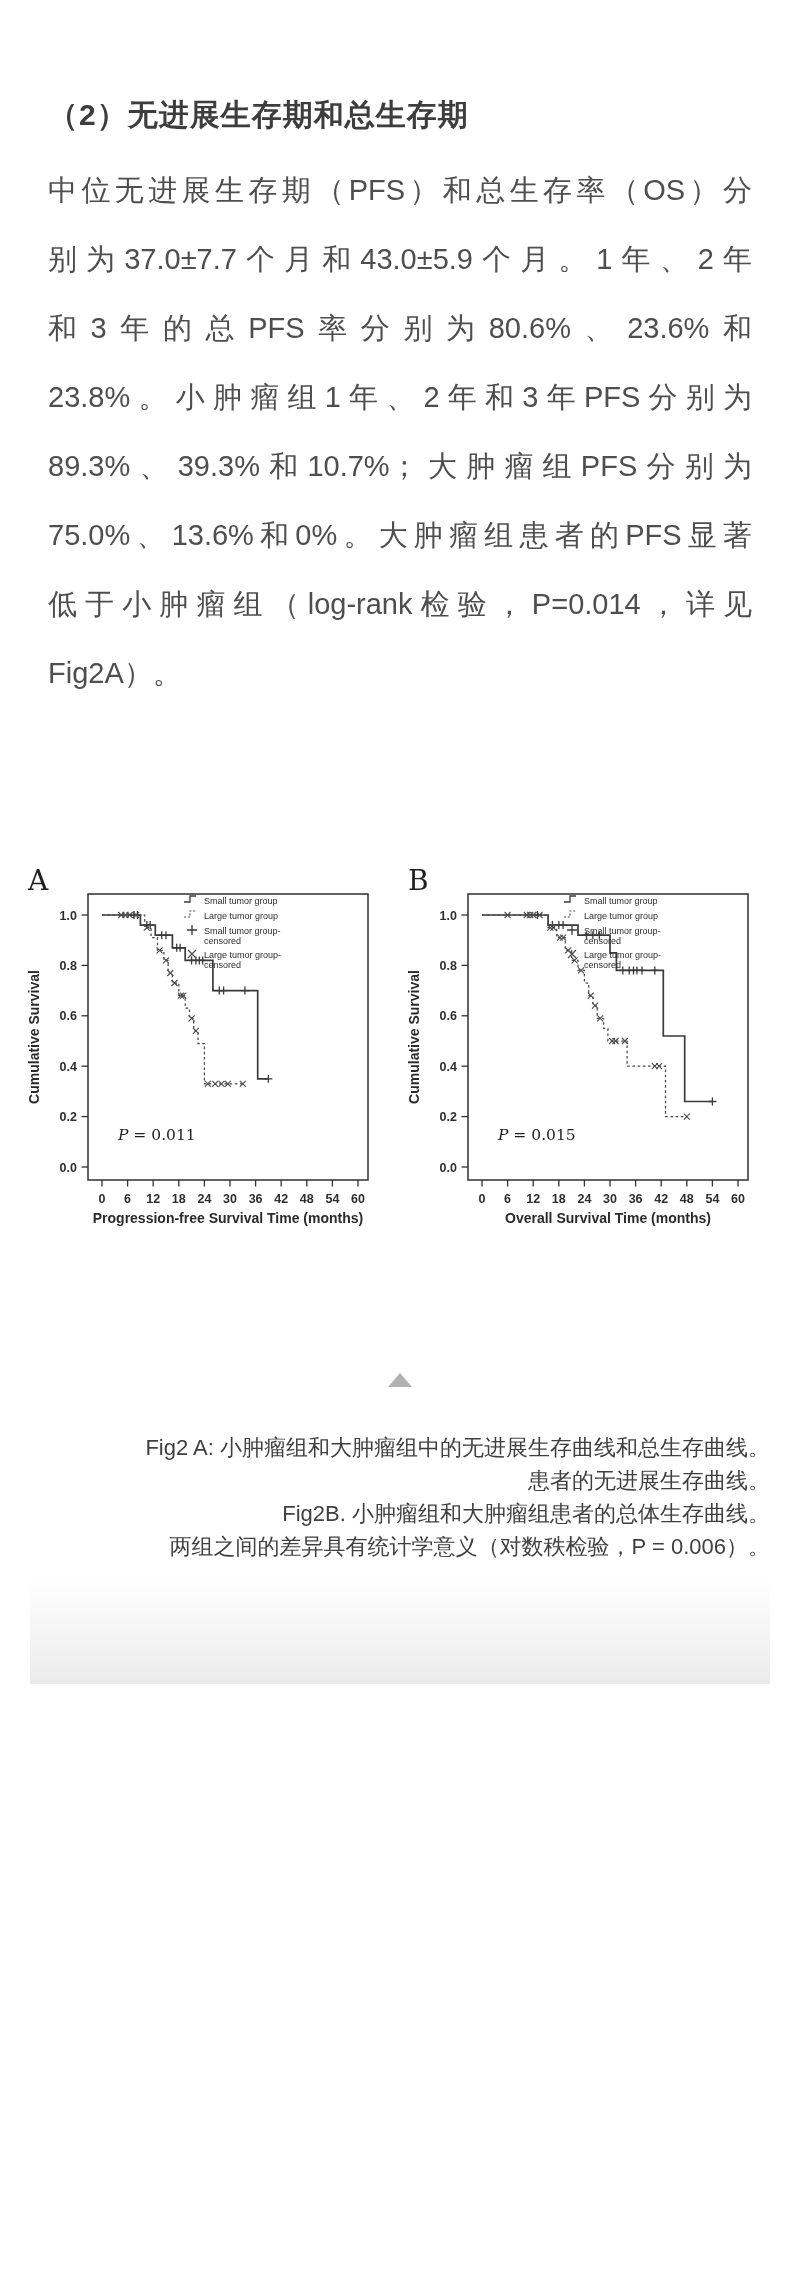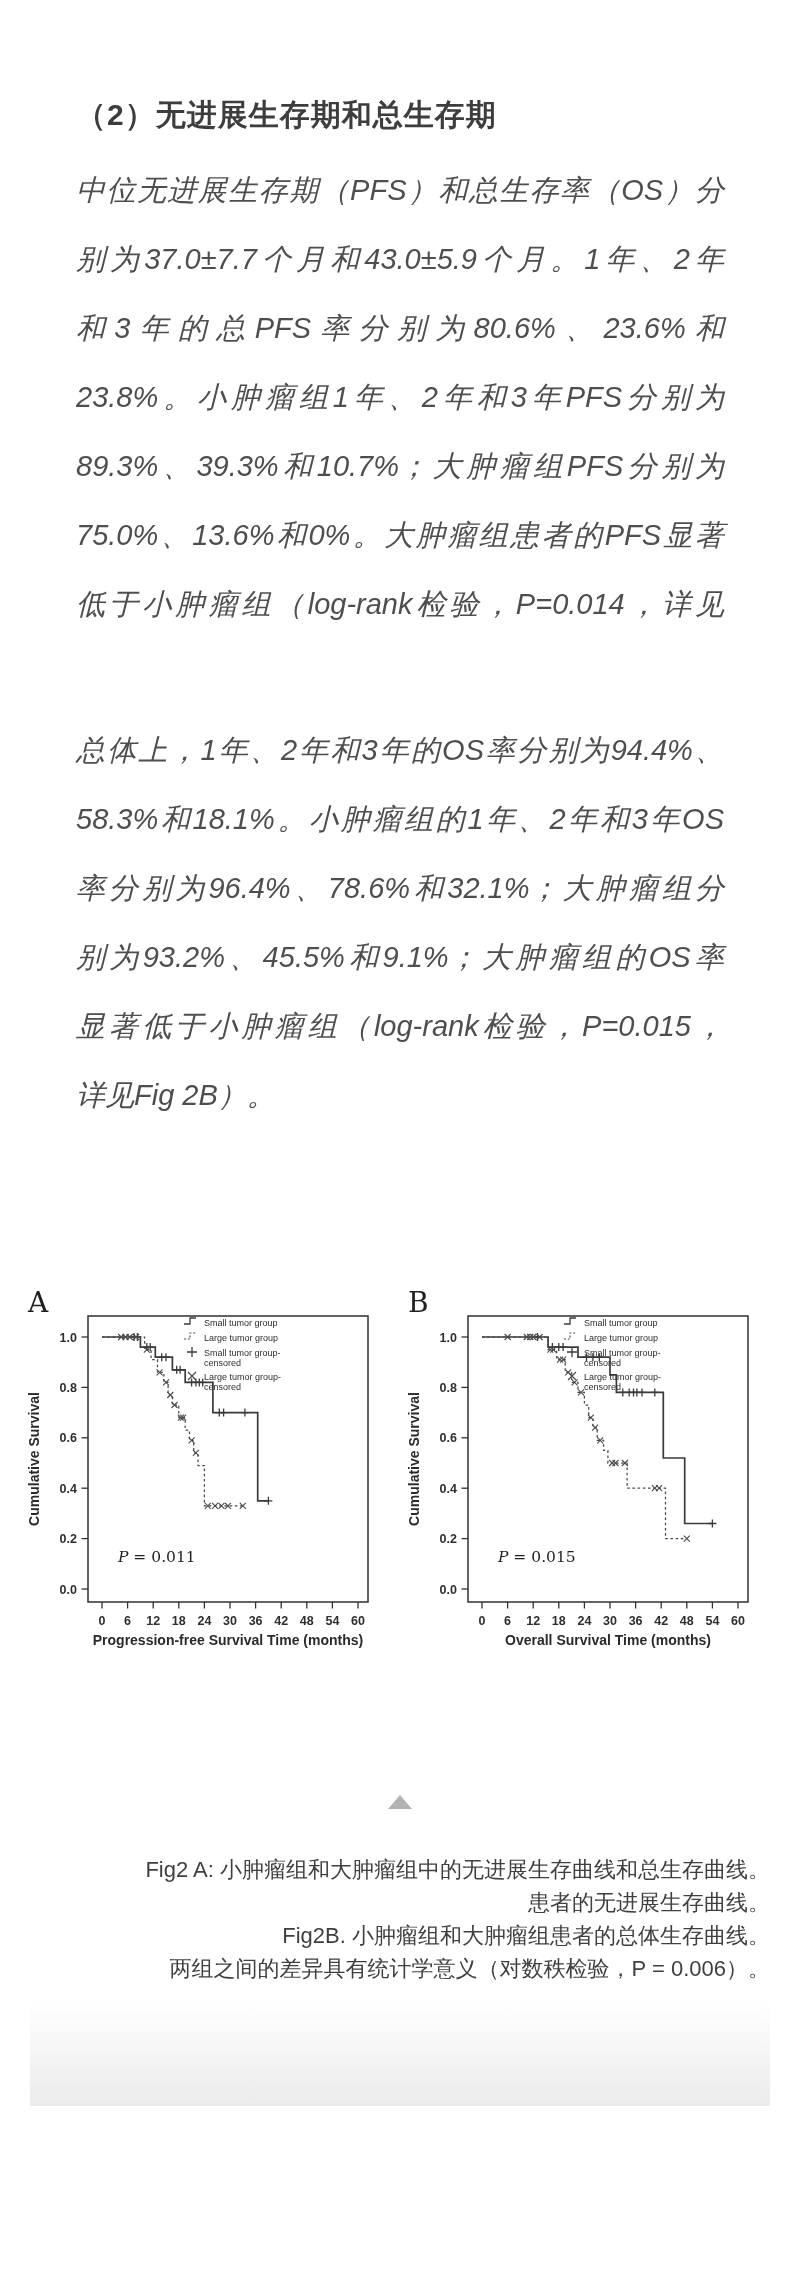--- a/index.html
+++ b/index.html
@@ -1,30 +1,30 @@
 <!DOCTYPE html>
 <html><head>
 <meta charset="utf-8">
 <style>
   html,body{margin:0;padding:0;}
   body{
     width:800px;height:2274px;background:#ffffff;overflow:hidden;
     font-family:"Liberation Sans","DejaVu Sans",sans-serif;color:#4a4a4a;
   }
-  .content{padding:0 76px;margin-top:24px;}
+  .content{padding:0 48px;margin-top:24px;}
   .heading{
     margin:95px 0 0 0;font-size:30px;line-height:40px;font-weight:bold;
     color:#3d3d3d;letter-spacing:1px;
   }
   .para{margin:0;}
   .para.p1{margin-top:21px;}
   .para.p2{margin-top:77px;}
   .jline{
     font-size:29px;line-height:69px;color:#4e4e4e;
-    text-align:justify;text-align-last:justify;text-justify:inter-character;font-style:italic;
+    text-align:justify;text-align-last:justify;text-justify:inter-character;
   }
   .jline.jlast{text-align-last:left;}
   .figure-row{
     margin-top:156px;padding:0 24px;display:flex;justify-content:space-between;
   }
   .chart{width:372px;height:368px;background:#fff;}
   .collapse{
     margin:140px auto 0 auto;width:26px;height:15px;
     display:flex;align-items:flex-end;justify-content:center;cursor:pointer;
   }
@@ -50,30 +50,23 @@
     <h2 class="heading">（2）无进展生存期和总生存期</h2>
 
     <div class="para p1">
       <div class="jline">中位无进展生存期（PFS）和总生存率（OS）分</div>
       <div class="jline">别为37.0±7.7个月和43.0±5.9个月。1年、2年</div>
       <div class="jline">和3年的总PFS率分别为80.6%、23.6%和</div>
       <div class="jline">23.8%。小肿瘤组1年、2年和3年PFS分别为</div>
       <div class="jline">89.3%、39.3%和10.7%；大肿瘤组PFS分别为</div>
       <div class="jline">75.0%、13.6%和0%。大肿瘤组患者的PFS显著</div>
       <div class="jline">低于小肿瘤组（log-rank检验，P=0.014，详见</div>
+      <div class="jline jlast">Fig2A）。</div>
     </div>
 
-    <div class="para p2">
-      <div class="jline">总体上，1年、2年和3年的OS率分别为94.4%、</div>
-      <div class="jline">58.3%和18.1%。小肿瘤组的1年、2年和3年OS</div>
-      <div class="jline">率分别为96.4%、78.6%和32.1%；大肿瘤组分</div>
-      <div class="jline">别为93.2%、45.5%和9.1%；大肿瘤组的OS率</div>
-      <div class="jline">显著低于小肿瘤组（log-rank检验，P=0.015，</div>
-      <div class="jline jlast">详见Fig 2B）。</div>
-    </div>
   </div>
 
   <div class="figure-row">
     <div class="chart"><svg viewBox="0 0 372 368" width="372" height="368">
           <text x="4" y="26" font-family="&quot;DejaVu Serif&quot;,&quot;Liberation Serif&quot;,serif" font-size="28" fill="#1f1f1f">A</text>
           <rect x="64" y="30" width="280" height="286" fill="none" stroke="#303030" stroke-width="1.5"></rect>
           <g font-family="&quot;Liberation Sans&quot;,&quot;DejaVu Sans&quot;,sans-serif">
             <line x1="57.5" y1="303" x2="64" y2="303" stroke="#303030" stroke-width="1.3"></line>
             <text x="53" y="307.5" text-anchor="end" font-size="12.5" font-weight="bold" fill="#2e2e2e">0.0</text>
             <line x1="57.5" y1="252.6" x2="64" y2="252.6" stroke="#303030" stroke-width="1.3"></line>

